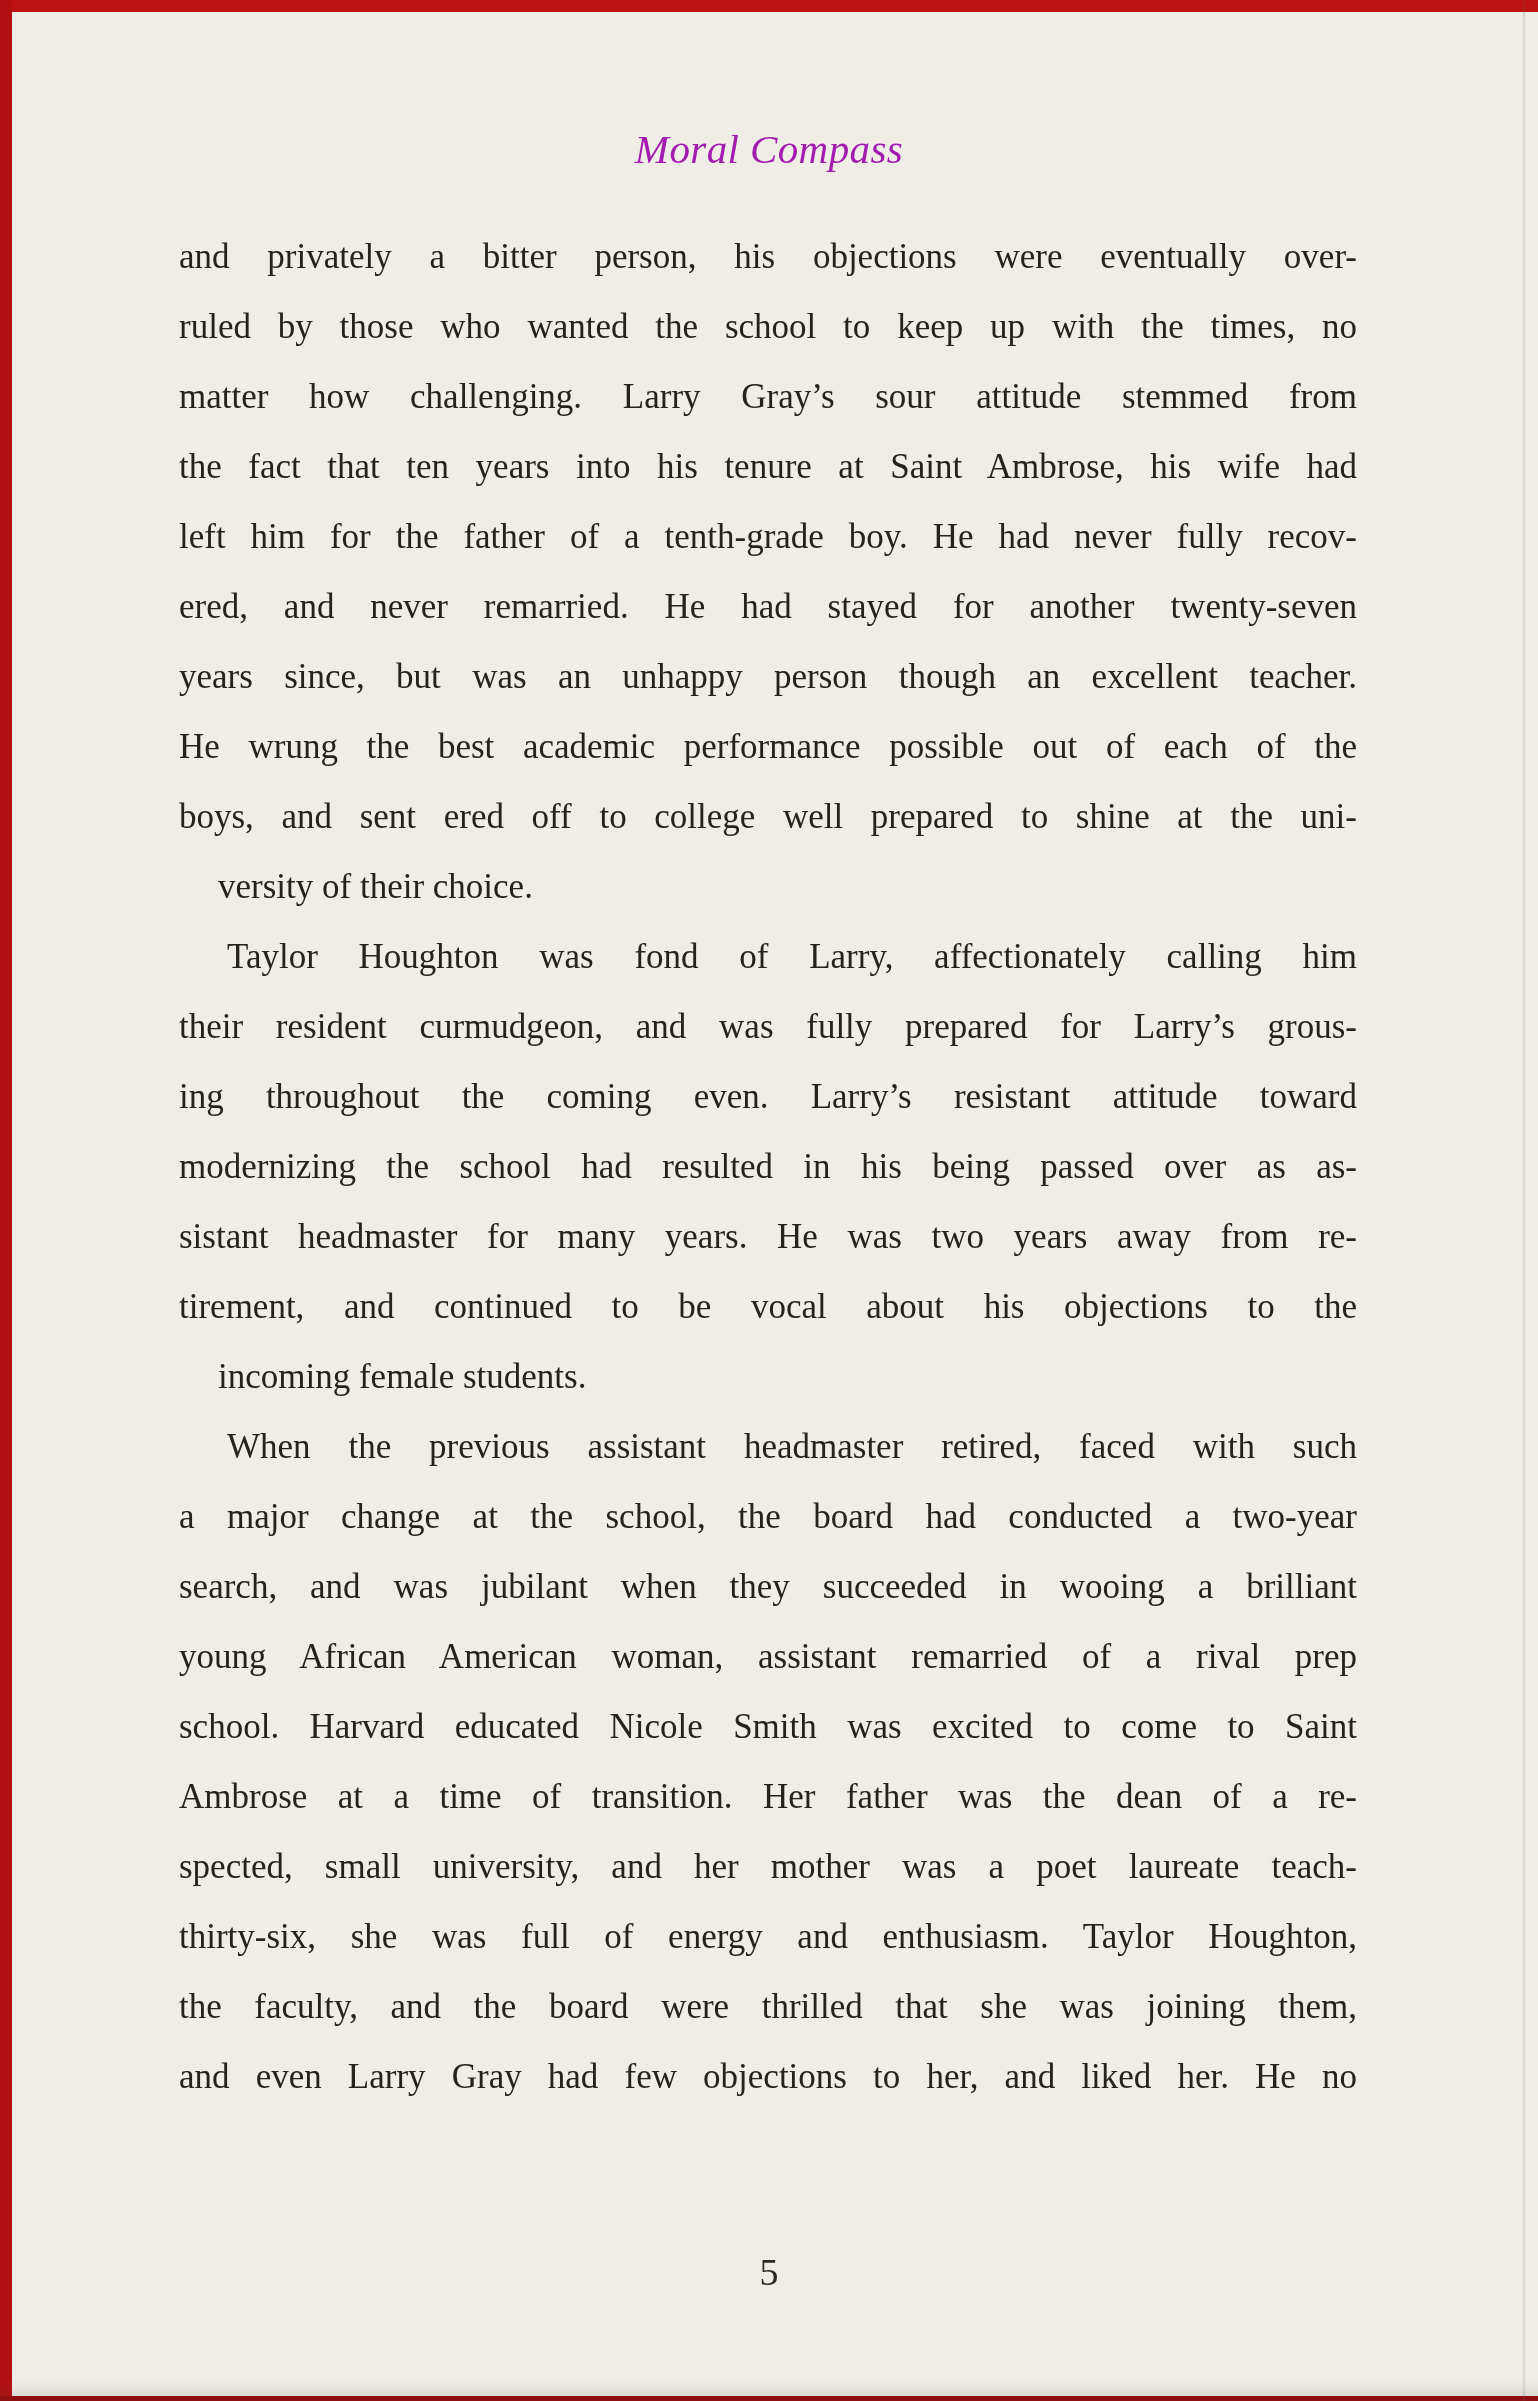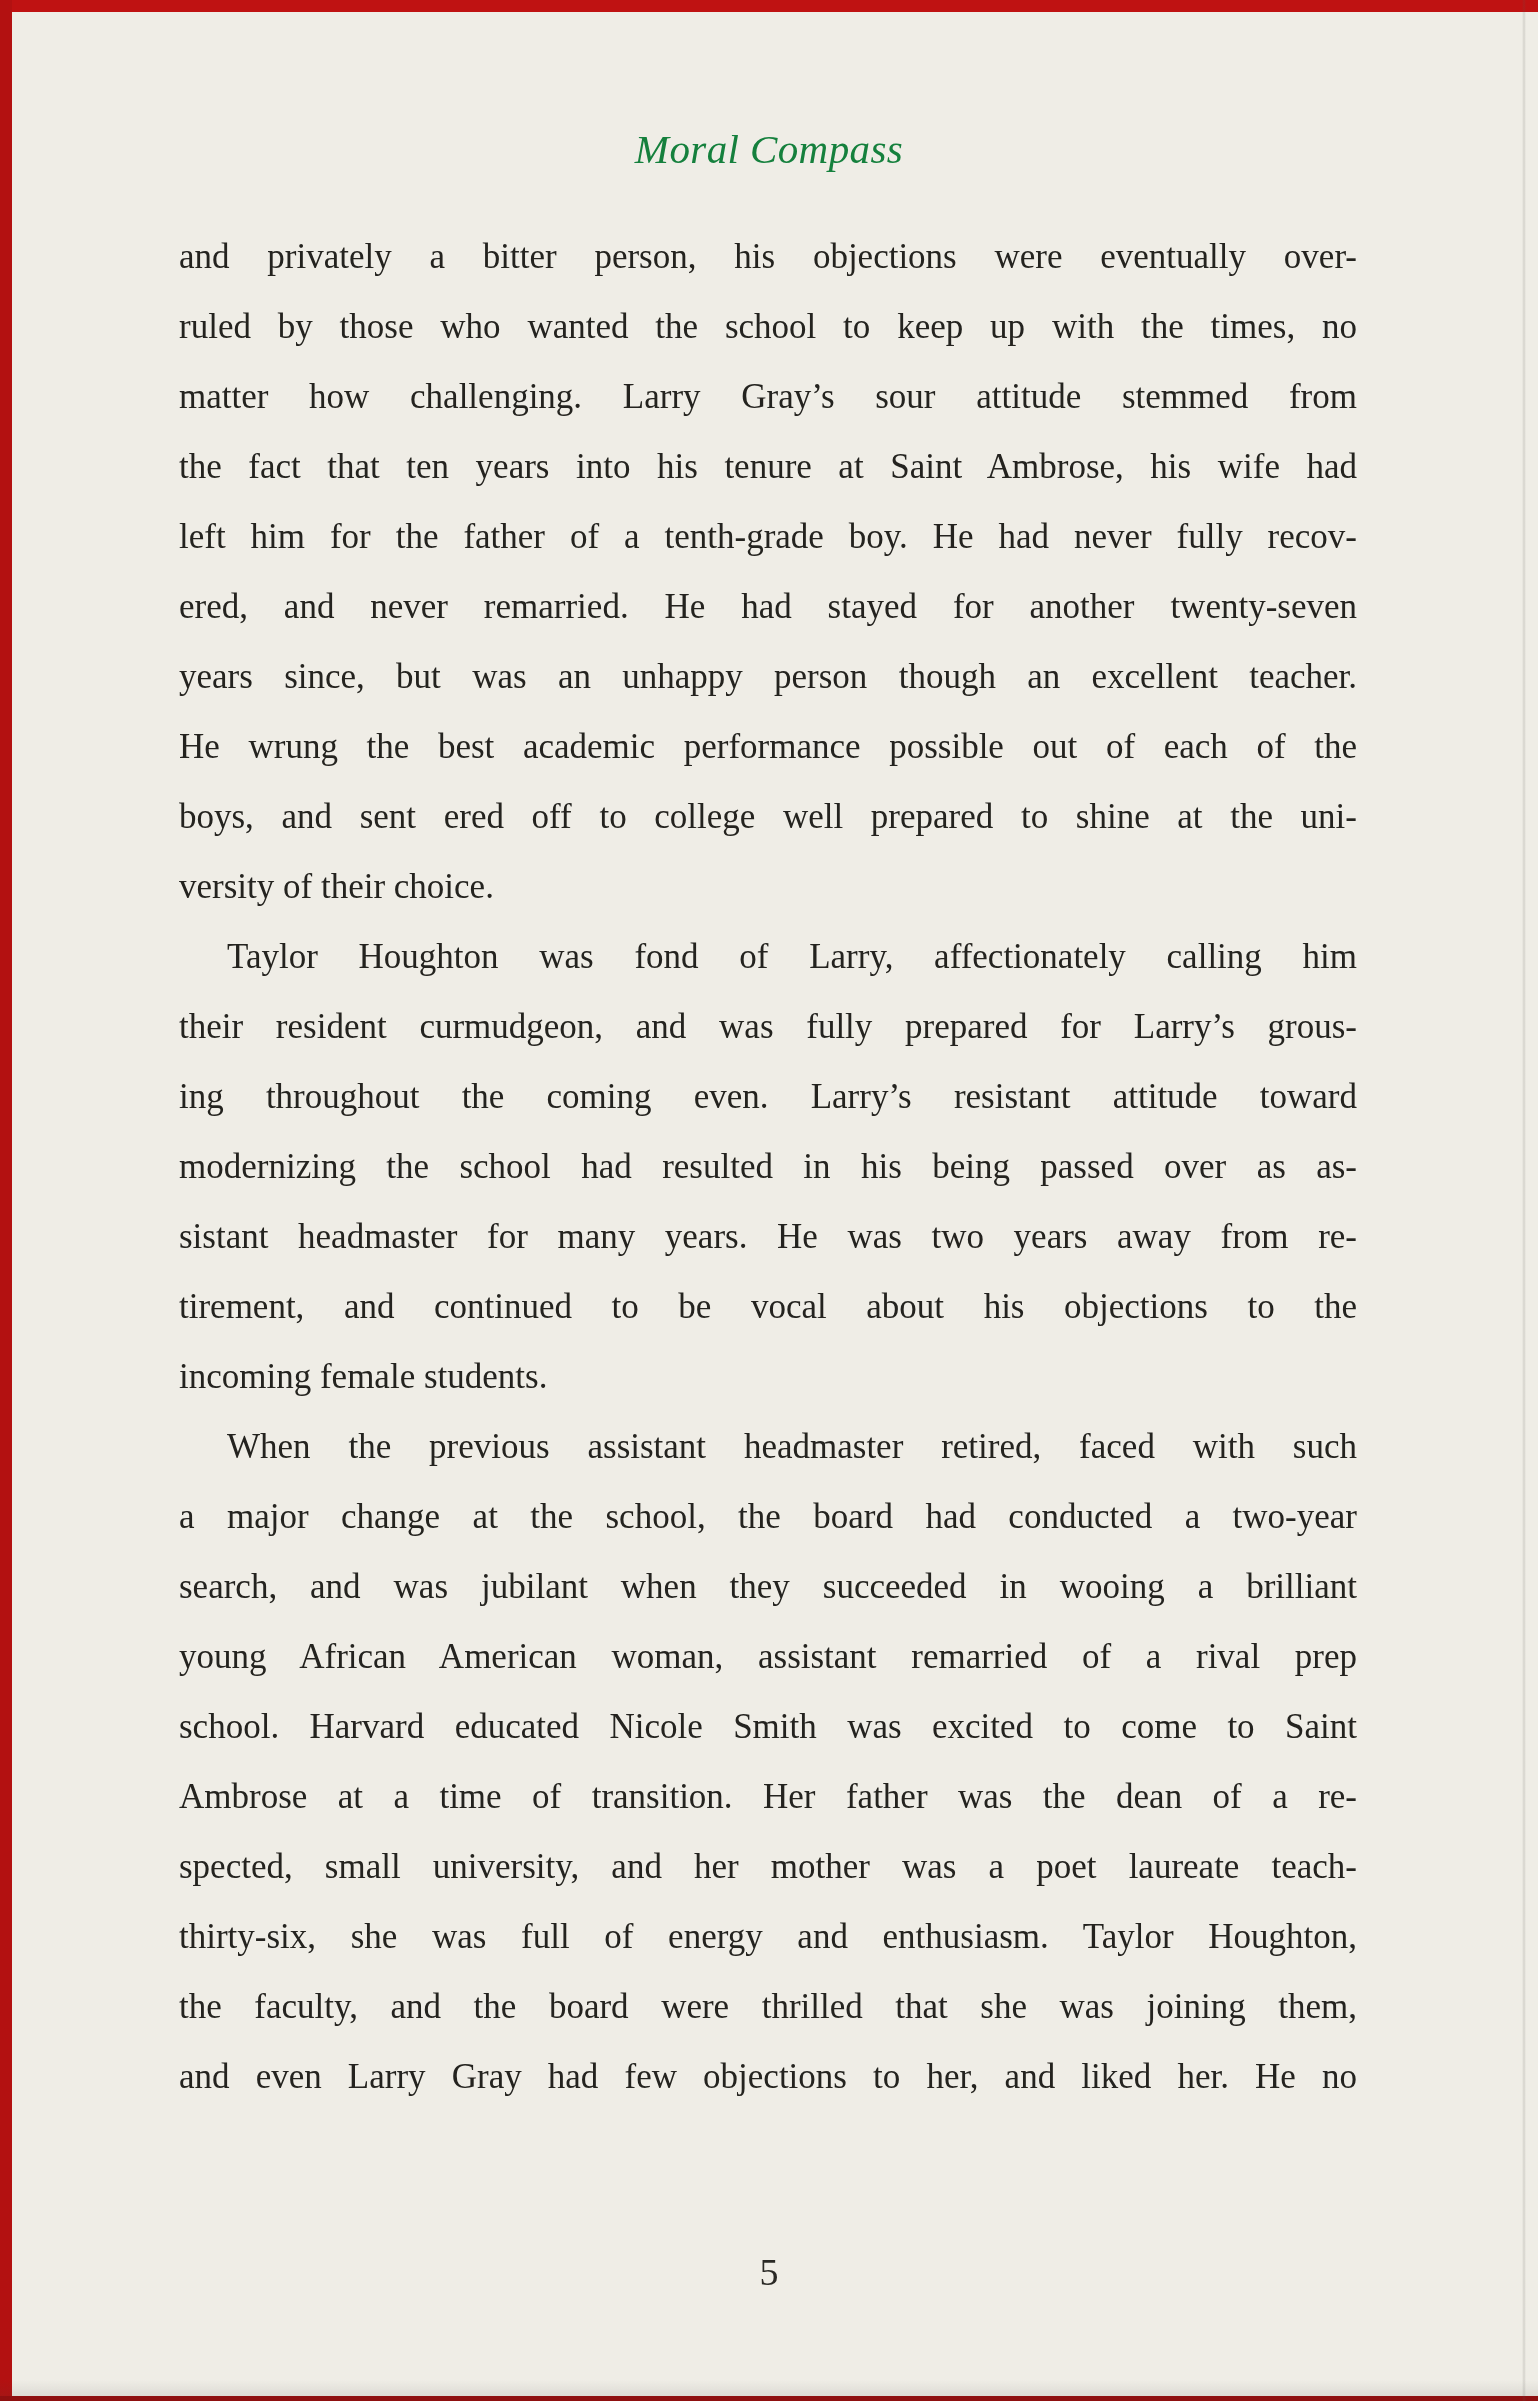--- a/index.html
+++ b/index.html
@@ -50,21 +50,21 @@
 
   .running-header {
     position: absolute;
     top: 125px;
     left: 0;
     width: 100%;
     text-align: center;
     font-style: italic;
     font-size: 41px;
     letter-spacing: 0.4px;
-    color: #15803d;
+    color: #a21caf;
   }
 
   .text-block {
     position: absolute;
     top: 222px;
     left: 179px;
     width: 1178px;
     font-size: 35px;
     line-height: 70px;
   }
@@ -73,20 +73,21 @@
 
   .line {
     height: 70px;
     overflow: hidden;
     text-align: justify;
     text-align-last: justify;
     white-space: normal;
   }
   .line.line-last {
     text-align-last: left;
+    margin-left: 39px;
   }
   .paragraph.indent .line:first-child {
     text-indent: 48px;
   }
 
   .page-number {
     position: absolute;
     top: 2250px;
     left: 0;
     width: 100%;

